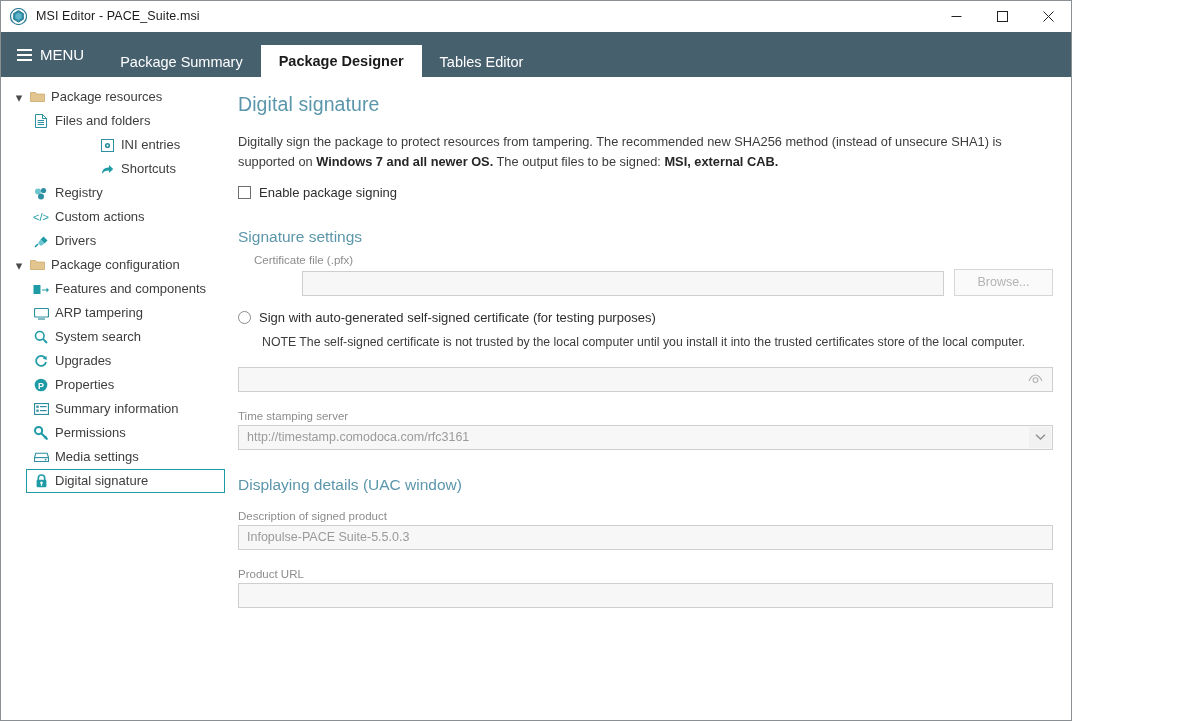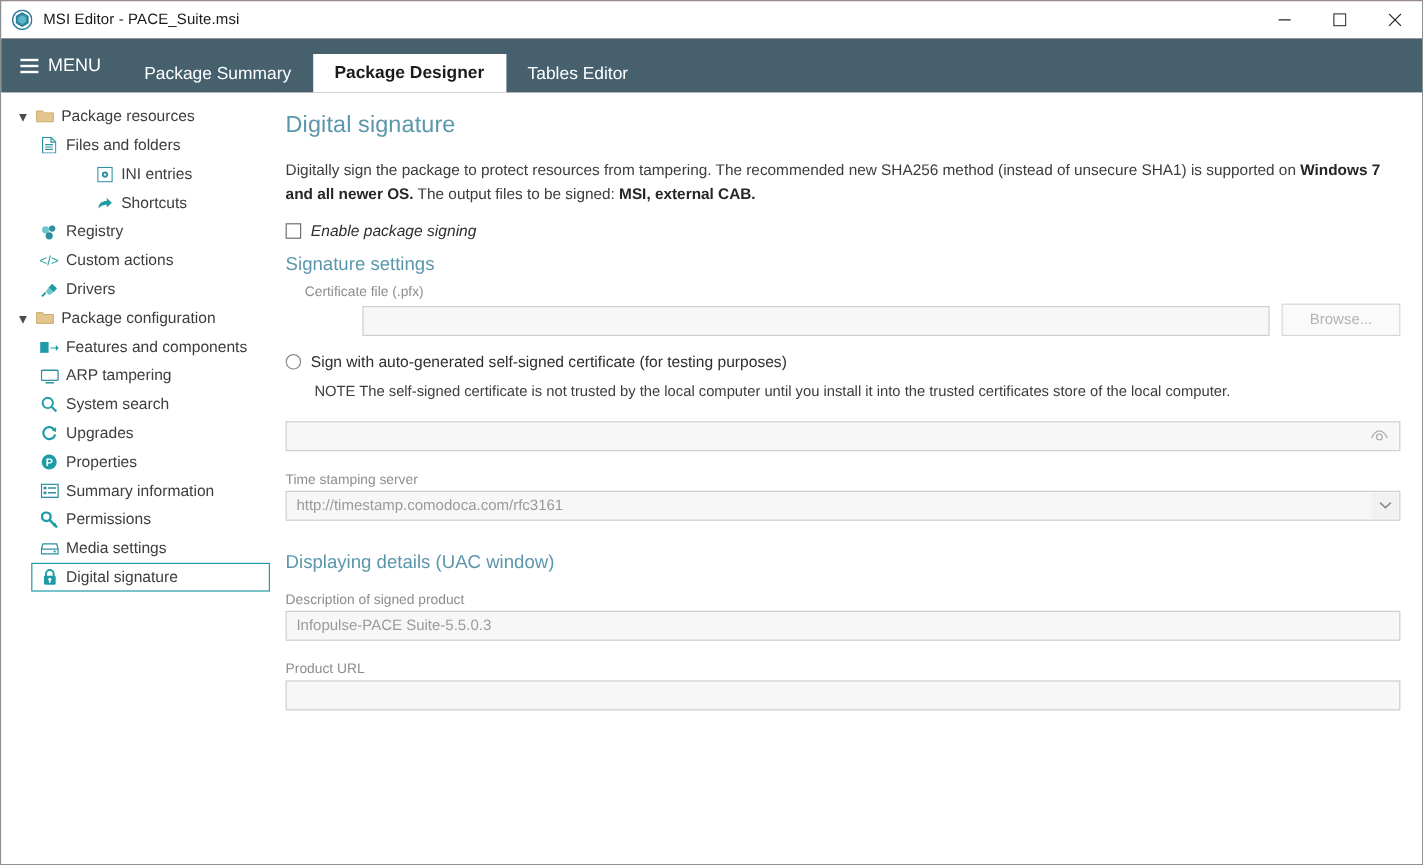--- a/index.html
+++ b/index.html
@@ -3,23 +3,23 @@
 <meta charset="utf-8">
 <style>
   * { box-sizing: border-box; }
   html, body {
     margin: 0; padding: 0;
     font-family: "Liberation Sans", sans-serif;
     background: #ffffff;
   }
   #app {
     position: relative;
-    width: 1186px; height: 721px;
+    width: 1072px; height: 721px;
     border: 1px solid #8a8f94;
-    background: #fca5a5;
+    background: #4d7c0f;
     overflow: hidden;
   }
 
   
   .titlebar {
     height: 31px;
     background: #ffffff;
     display: flex;
     align-items: center;
     border-bottom: 1px solid #ffffff;
@@ -113,21 +113,21 @@
     color: #4c4c4c;
   }
   .tree-node .ico {
     width: 20px; flex: none;
     display: flex; align-items: center; justify-content: center;
     margin-right: 4px;
   }
   .tree-node .lbl { line-height: 1; padding-bottom: 1px; }
   .lvl0 { padding-left: 10px; }
   .lvl1 { padding-left: 30px; }
-  .lvl2 { padding-left: 76px; }
+  .lvl2 { padding-left: 76px; margin-left: 20px; }
   .tree-node.selected .selbox {
     position: absolute;
     left: 25px; right: 6px; top: 0px; bottom: 0px;
     border: 1px solid #1f9ba5;
     pointer-events: none;
   }
 
   
   .content {
     flex: 1;
@@ -147,22 +147,21 @@
     color: #3c3c3c;
     line-height: 1.55;
     max-width: 948px;
     margin-bottom: 13px;
   }
   .intro b { font-weight: bold; color: #262626; }
 
   .checkrow {
     display: flex; align-items: center; gap: 8px;
     font-size: 13px; color: #2e2e2e;
-    margin-bottom: 12px;
-    font-style: italic;
+    margin-bottom: 28px;
   }
   .cbox {
     width: 13px; height: 13px;
     border: 1px solid #6f6f6f;
     background: #fff; flex: none;
   }
 
   h2.section {
     margin: 0 0 6px 0;
     font-size: 15.5px;

